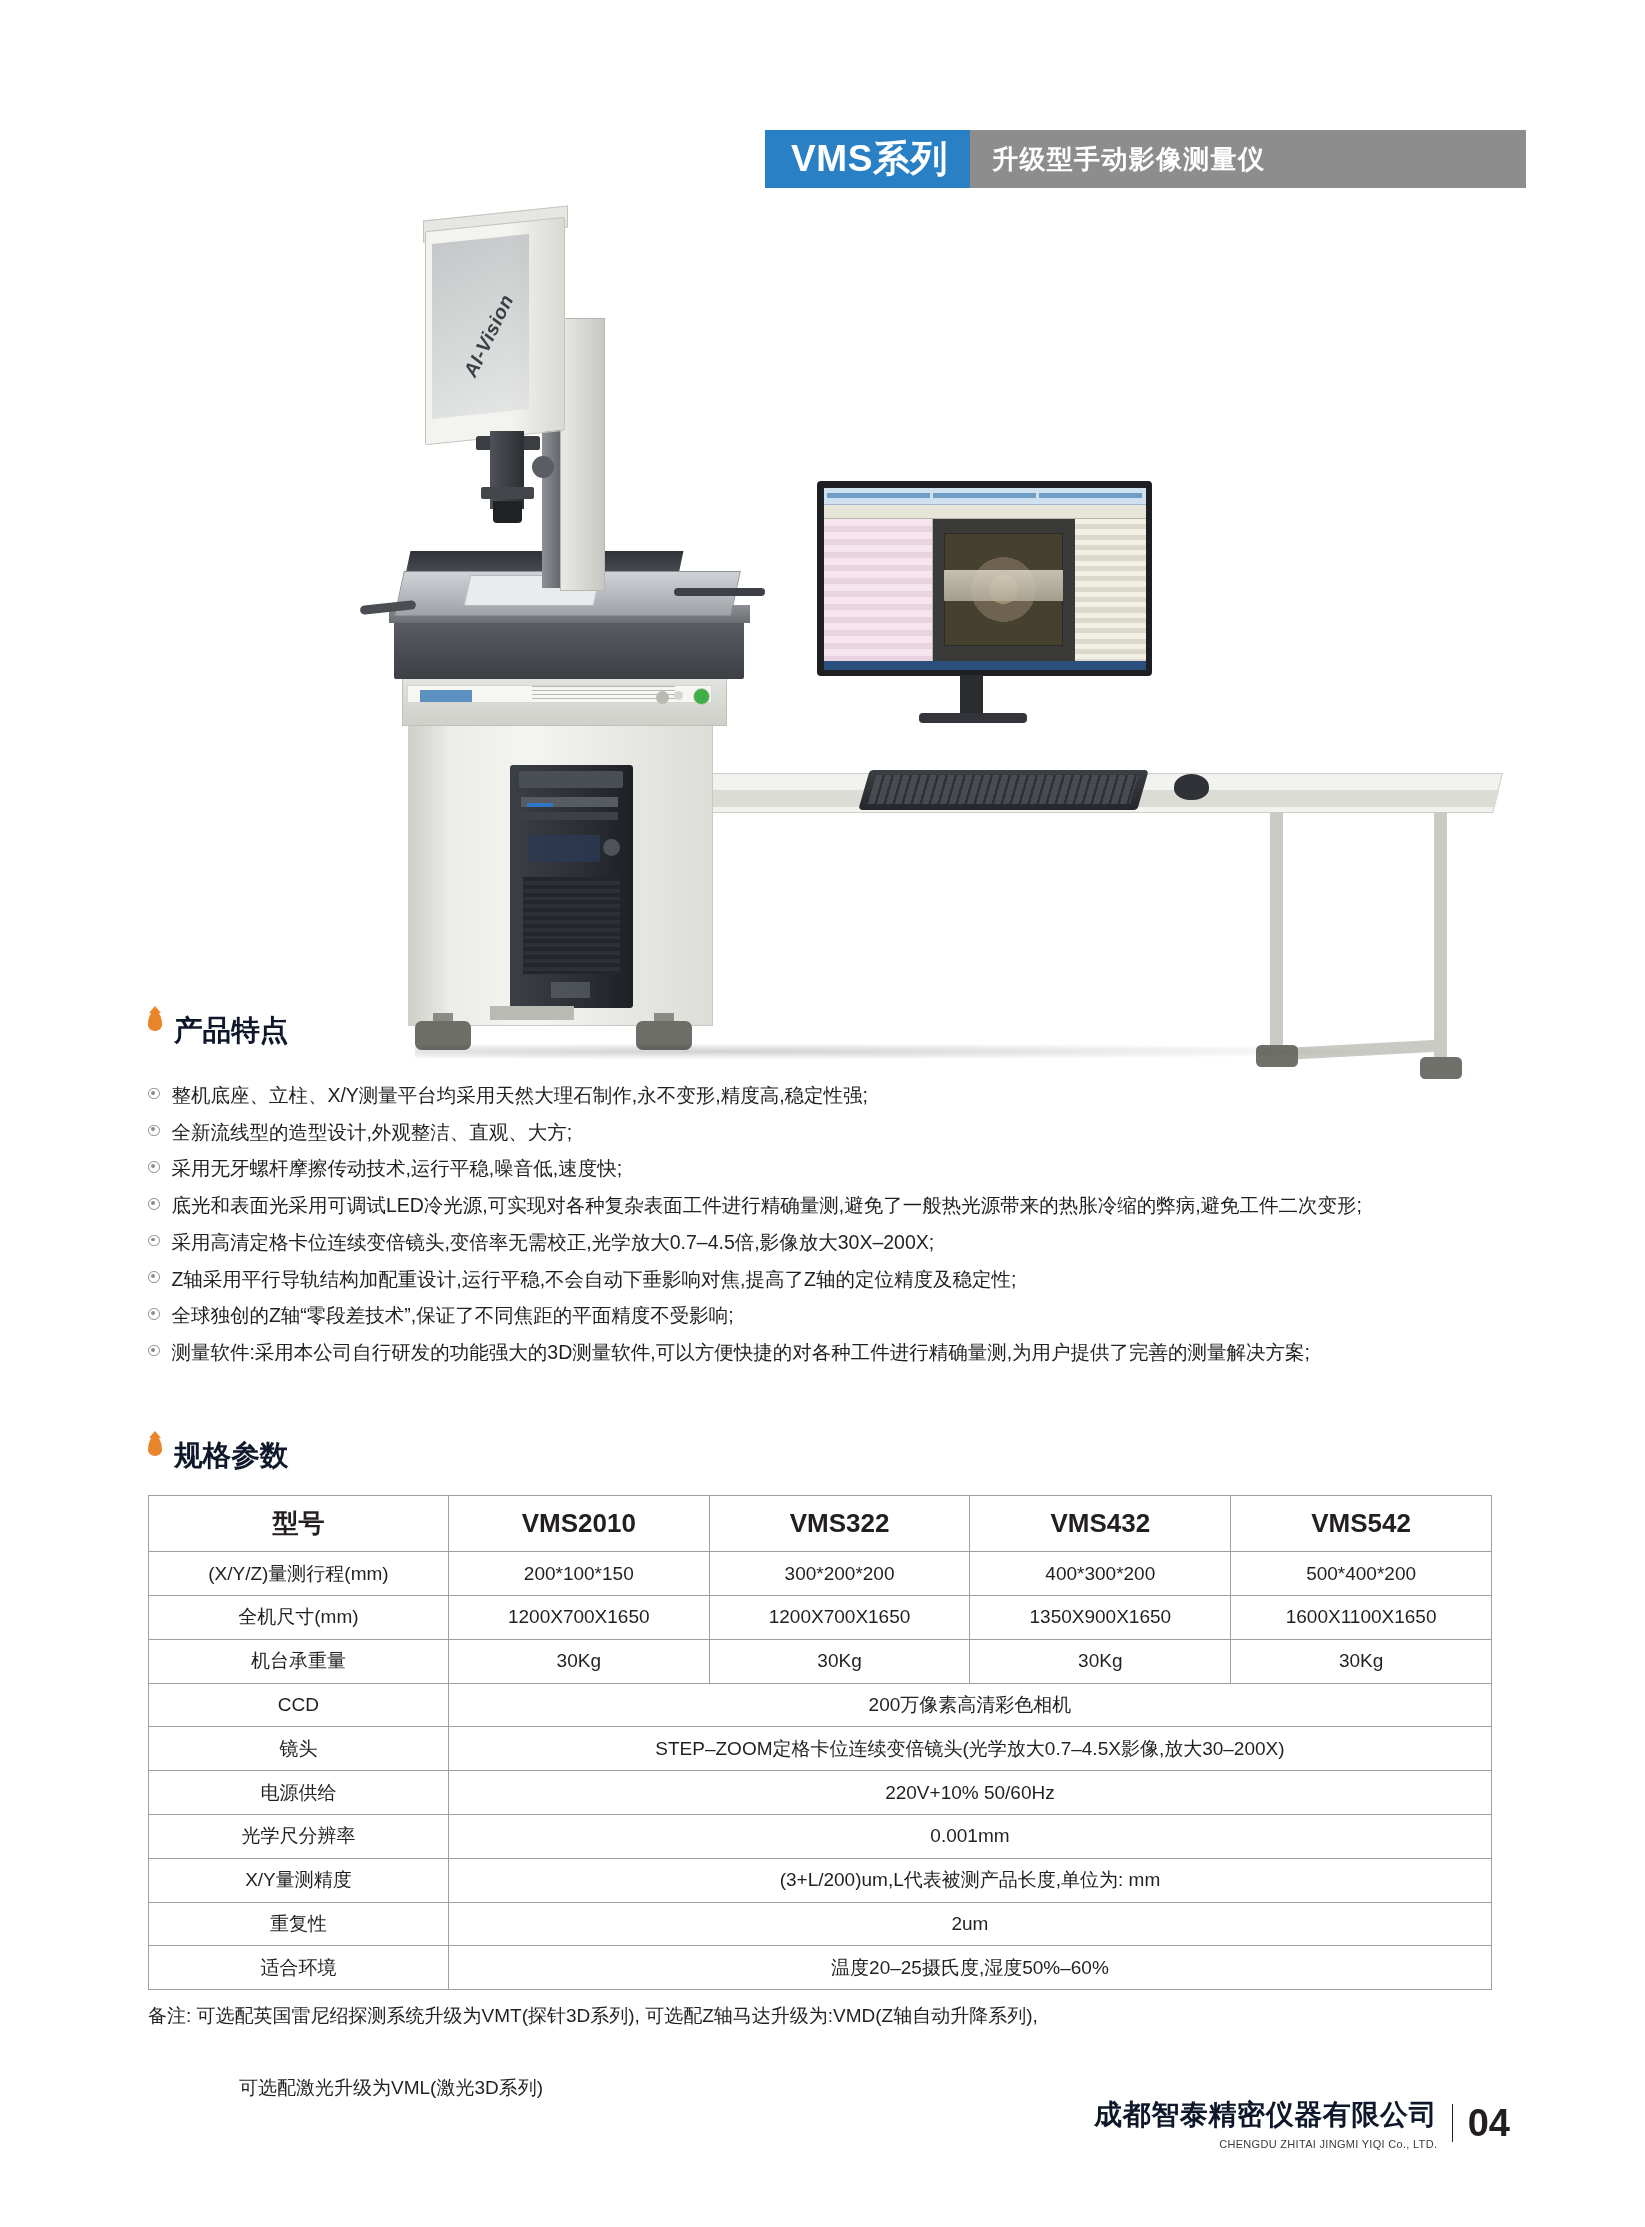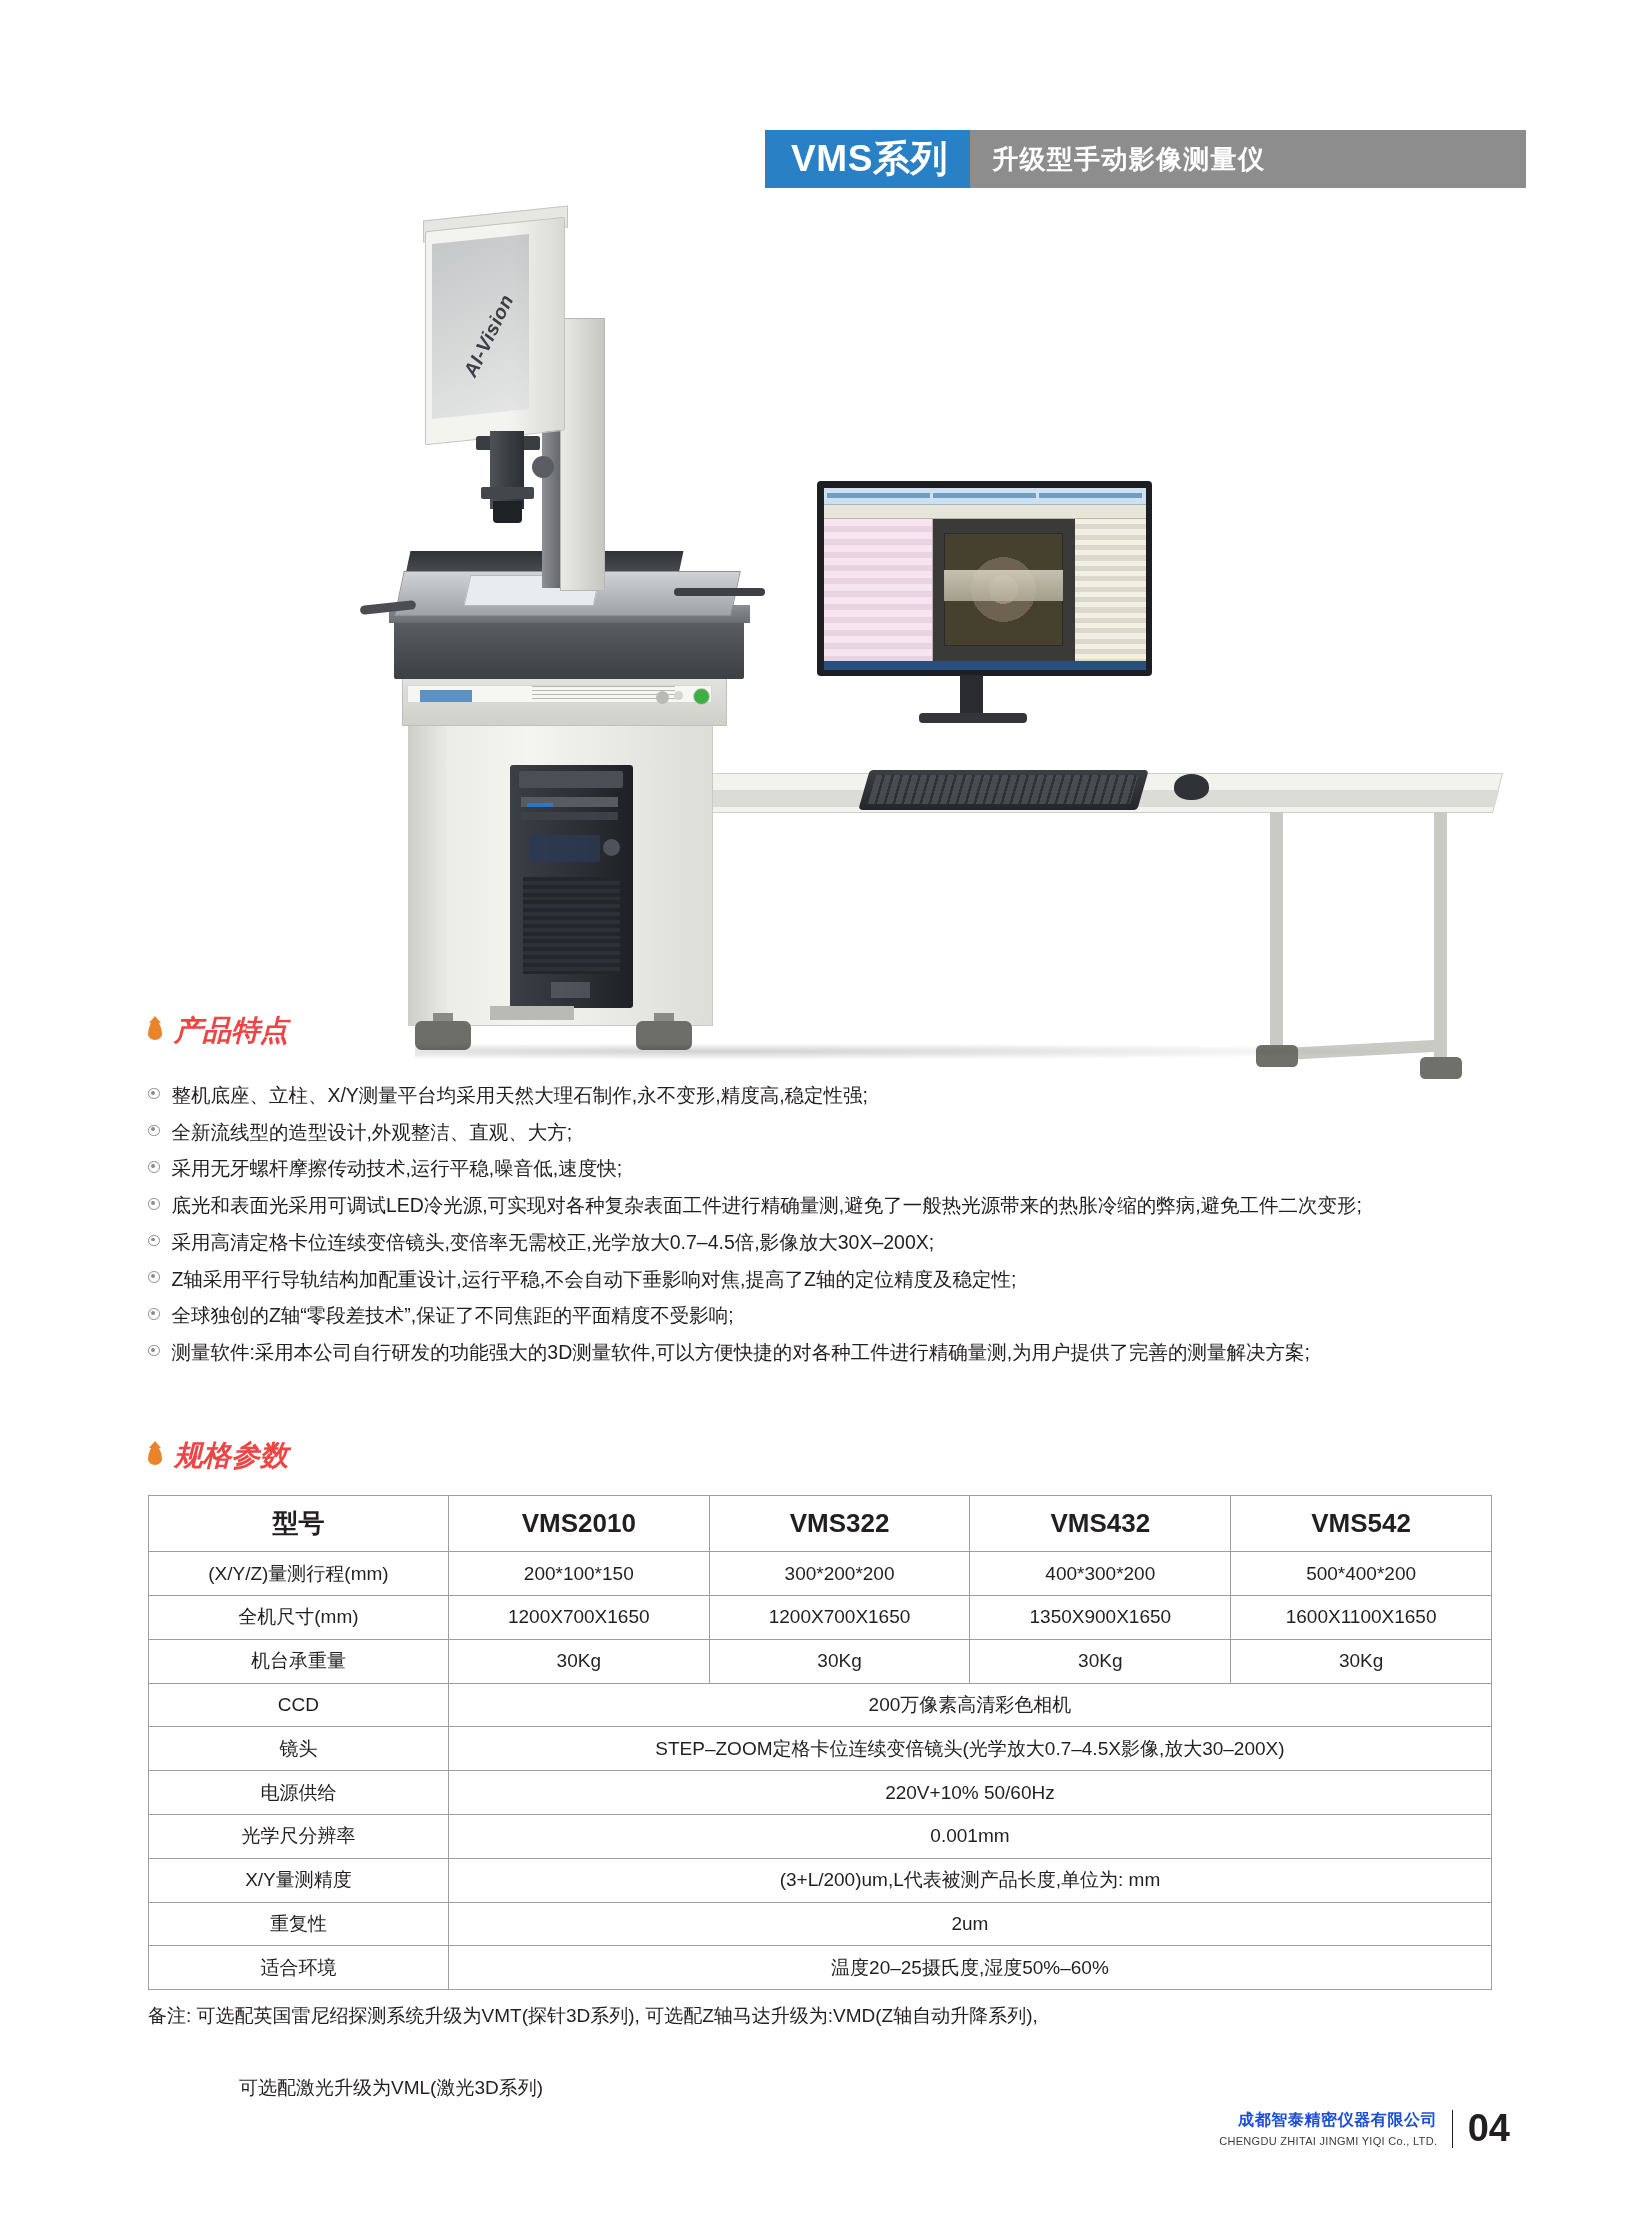--- a/index.html
+++ b/index.html
@@ -315,26 +315,25 @@
   
   .section {
     position: absolute;
     left: 148px;
   }
   .sect-features { top: 1011px; }
   .sect-specs { top: 1436px; }
 
   .sect-title {
     display: flex;
-    align-items: center;
+    align-items: flex-start;
     gap: 11.7px;
-    color: #ef4444;
+    color: #0f172a;
     font-size: 28.6px;
     font-weight: bold;
-    font-style: italic;
   }
   .drop-icon {
     width: 14.3px; height: 19.5px;
     background: #e8842a;
     border-radius: 50% 50% 50% 50% / 70% 70% 30% 30%;
     transform: rotate(0deg);
     position: relative;
   }
   .drop-icon::before{
     content:""; position:absolute; left:50%; top:-5.2px; transform:translateX(-50%);
@@ -403,21 +402,21 @@
   
   .footer {
     position: absolute;
     right: 136px;
     bottom: 77px;
     display: flex;
     align-items: center;
     gap: 14.3px;
   }
   .footer-company { text-align: right; }
-  .footer-cn { font-size: 16px; font-weight: bold; color: #1d4ed8; letter-spacing:0.6px;}
+  .footer-cn { font-size: 28px; font-weight: bold; color: #0f172a; letter-spacing:0.6px;}
   .footer-en { font-size: 11px; color: #3b3b3b; letter-spacing: 0.3px; margin-top: 3.9px;}
   .footer-div { width: 1.9px; height: 38px; background: #231f20; }
   .footer-page { font-size: 38px; font-weight: bold; color: #231f20; }
 </style>
 </head>
 <body>
 
 <div class="header-banner">
   <div class="banner-blue">VMS系列</div>
   <div class="banner-gray">升级型手动影像测量仪</div>

